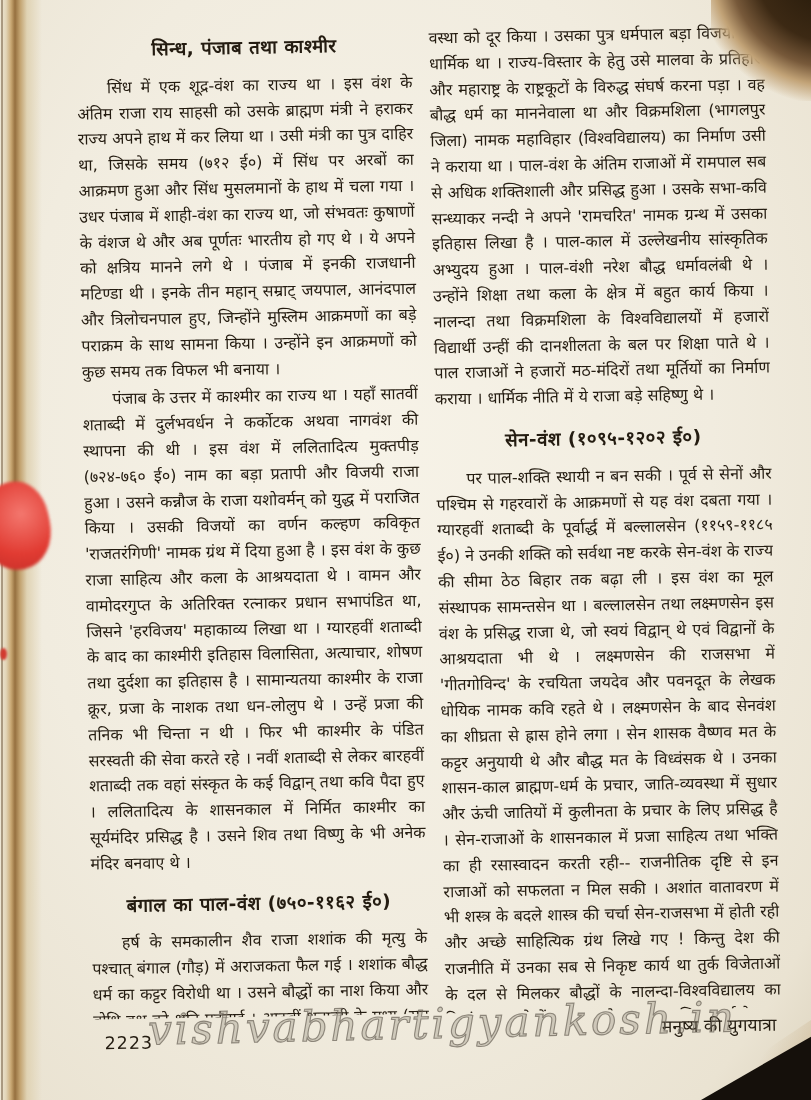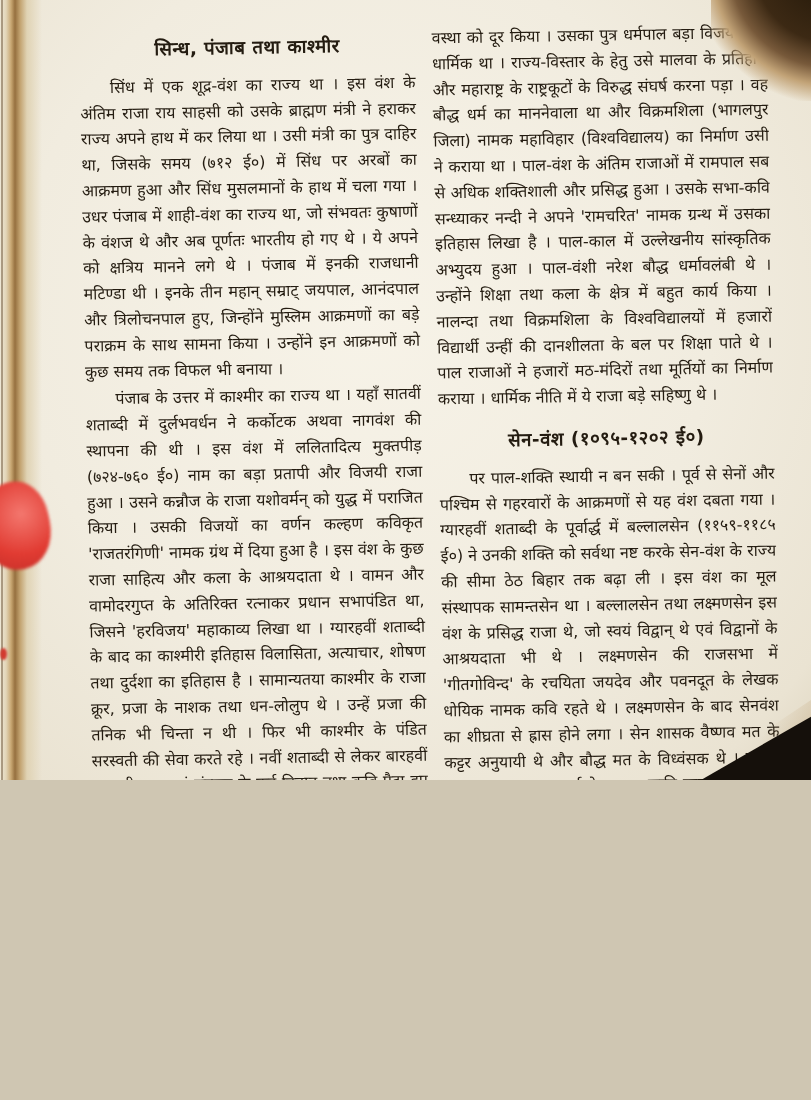--- a/index.html
+++ b/index.html
@@ -1,17 +1,17 @@
 <!DOCTYPE html>
 <html lang="hi"><head>
 <meta charset="utf-8">
 <style>
   html,body { margin:0; padding:0; background:#cfc6b2; }
   .scan {
-    position:relative; width:811px; height:780px; margin:0 auto;
+    position:relative; width:811px; height:1100px; margin:0 auto;
     overflow:hidden;
     background: radial-gradient(ellipse at 45% 40%, #f7f3e8 0%, #f1ecdf 55%, #eae3d2 88%, #ddd4bf 100%);
     font-family: "DejaVu Sans", sans-serif;
     color:#241c11;
   }
   
   .edge-left {
     position:absolute; left:0; top:0; bottom:0; width:42px;
     background: linear-gradient(90deg,
       #efe8d6 0px, #e2d5b8 6px, #c9a873 11px, #96703f 15px,

